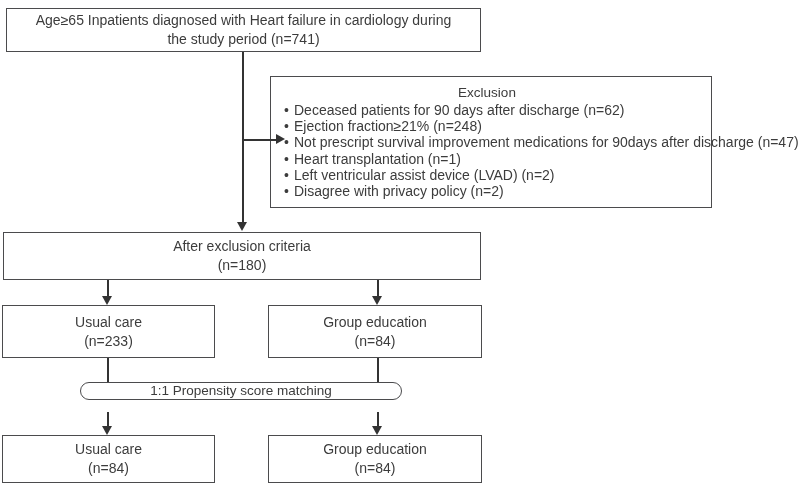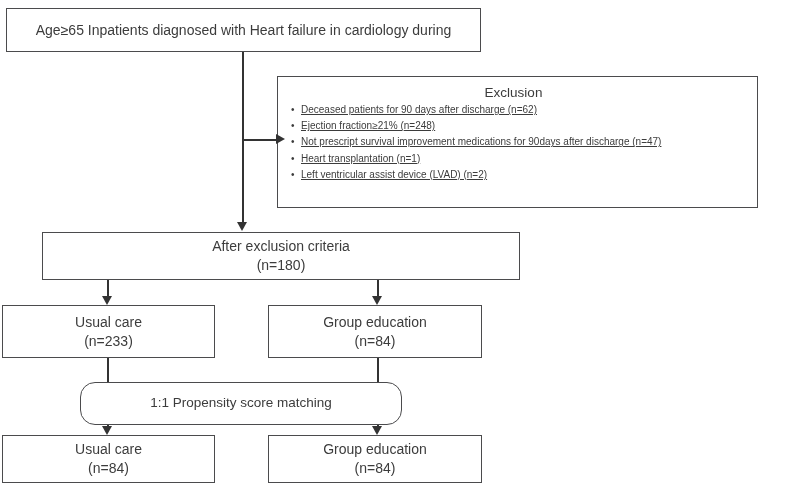--- a/index.html
+++ b/index.html
@@ -22,54 +22,53 @@
     align-items: center;
     justify-content: center;
     text-align: center;
     font-size: 14px;
     line-height: 1.35;
   }
   .box .ln { display: block; }
 
   
   .population-box      { left: 6px;   top: 8px;   width: 475px; height: 44px; }
-  .after-exclusion-box { left: 3px;   top: 232px; width: 478px; height: 48px; margin-left: 39px; }
+  .after-exclusion-box { left: 3px;   top: 232px; width: 478px; height: 48px; }
   .usual-pre-box       { left: 2px;   top: 305px; width: 213px; height: 53px; }
   .group-pre-box       { left: 268px; top: 305px; width: 214px; height: 53px; }
   .usual-post-box      { left: 2px;   top: 435px; width: 213px; height: 48px; }
   .group-post-box      { left: 268px; top: 435px; width: 214px; height: 48px; }
 
   .matching-box {
-    left: 80px; top: 382px; width: 322px; height: 43px;
+    left: 80px; top: 382px; width: 322px; height: 18px;
     border-radius: 15px;
     font-size: 13.5px;
     z-index: 2;
   }
 
   .exclusion-box {
-    left: 277px; top: 76px; width: 481px; height: 132px;
+    left: 270px; top: 76px; width: 442px; height: 132px;
     display: block;
     text-align: left;
     padding: 7px 20px 6px 12px;
   }
   .exclusion-title {
     text-align: center;
     font-size: 13.5px;
     line-height: 17px;
     margin-bottom: 1px;
     font-weight: normal;
   }
   .exclusion-list { list-style: none; }
   .exclusion-list li {
     position: relative;
     padding-left: 11px;
-    font-size: 10px;
+    font-size: 14px;
     line-height: 16.2px;
     white-space: nowrap;
-    text-decoration: underline;
   }
   .exclusion-list li::before {
     content: "\2022";
     position: absolute;
     left: 1px;
     top: 0;
   }
 
   
   .vline { position: absolute; width: 1.5px; background: #333333; }
@@ -105,30 +104,32 @@
   .v-match-group    { left: 377px; top: 412px; height: 15px; }
   .ah-match-group   { left: 372px; top: 426px; }
 </style>
 </head>
 <body>
 
 <div class="stage">
 
   <div class="box population-box">
     <span class="ln">Age≥65 Inpatients diagnosed with Heart failure in cardiology during</span>
+    <span class="ln">the study period (n=741)</span>
   </div>
 
   <div class="box exclusion-box">
     <div class="exclusion-title">Exclusion</div>
     <ul class="exclusion-list">
       <li>Deceased patients for 90 days after discharge (n=62)</li>
       <li>Ejection fraction≥21% (n=248)</li>
       <li>Not prescript survival improvement medications for 90days after discharge (n=47)</li>
       <li>Heart transplantation (n=1)</li>
       <li>Left ventricular assist device (LVAD) (n=2)</li>
+      <li>Disagree with privacy policy (n=2)</li>
     </ul>
   </div>
 
   <div class="box after-exclusion-box">
     <span class="ln">After exclusion criteria</span>
     <span class="ln">(n=180)</span>
   </div>
 
   <div class="box usual-pre-box">
     <span class="ln">Usual care</span>

